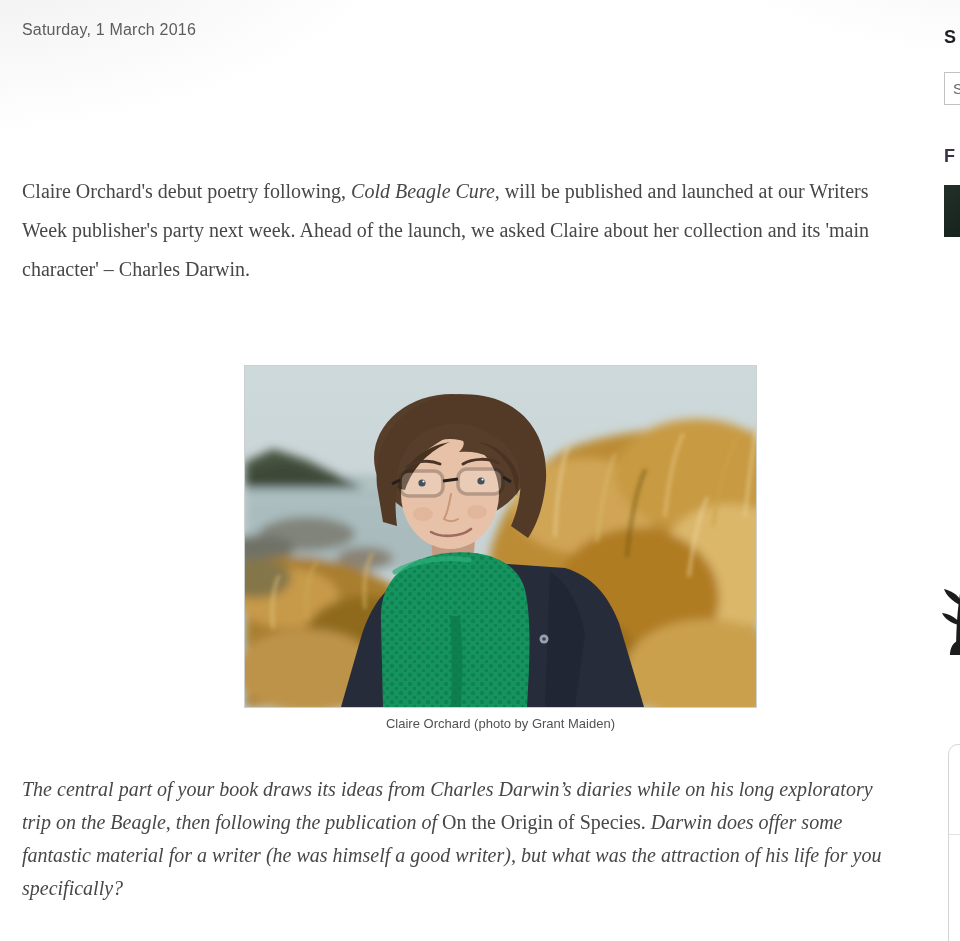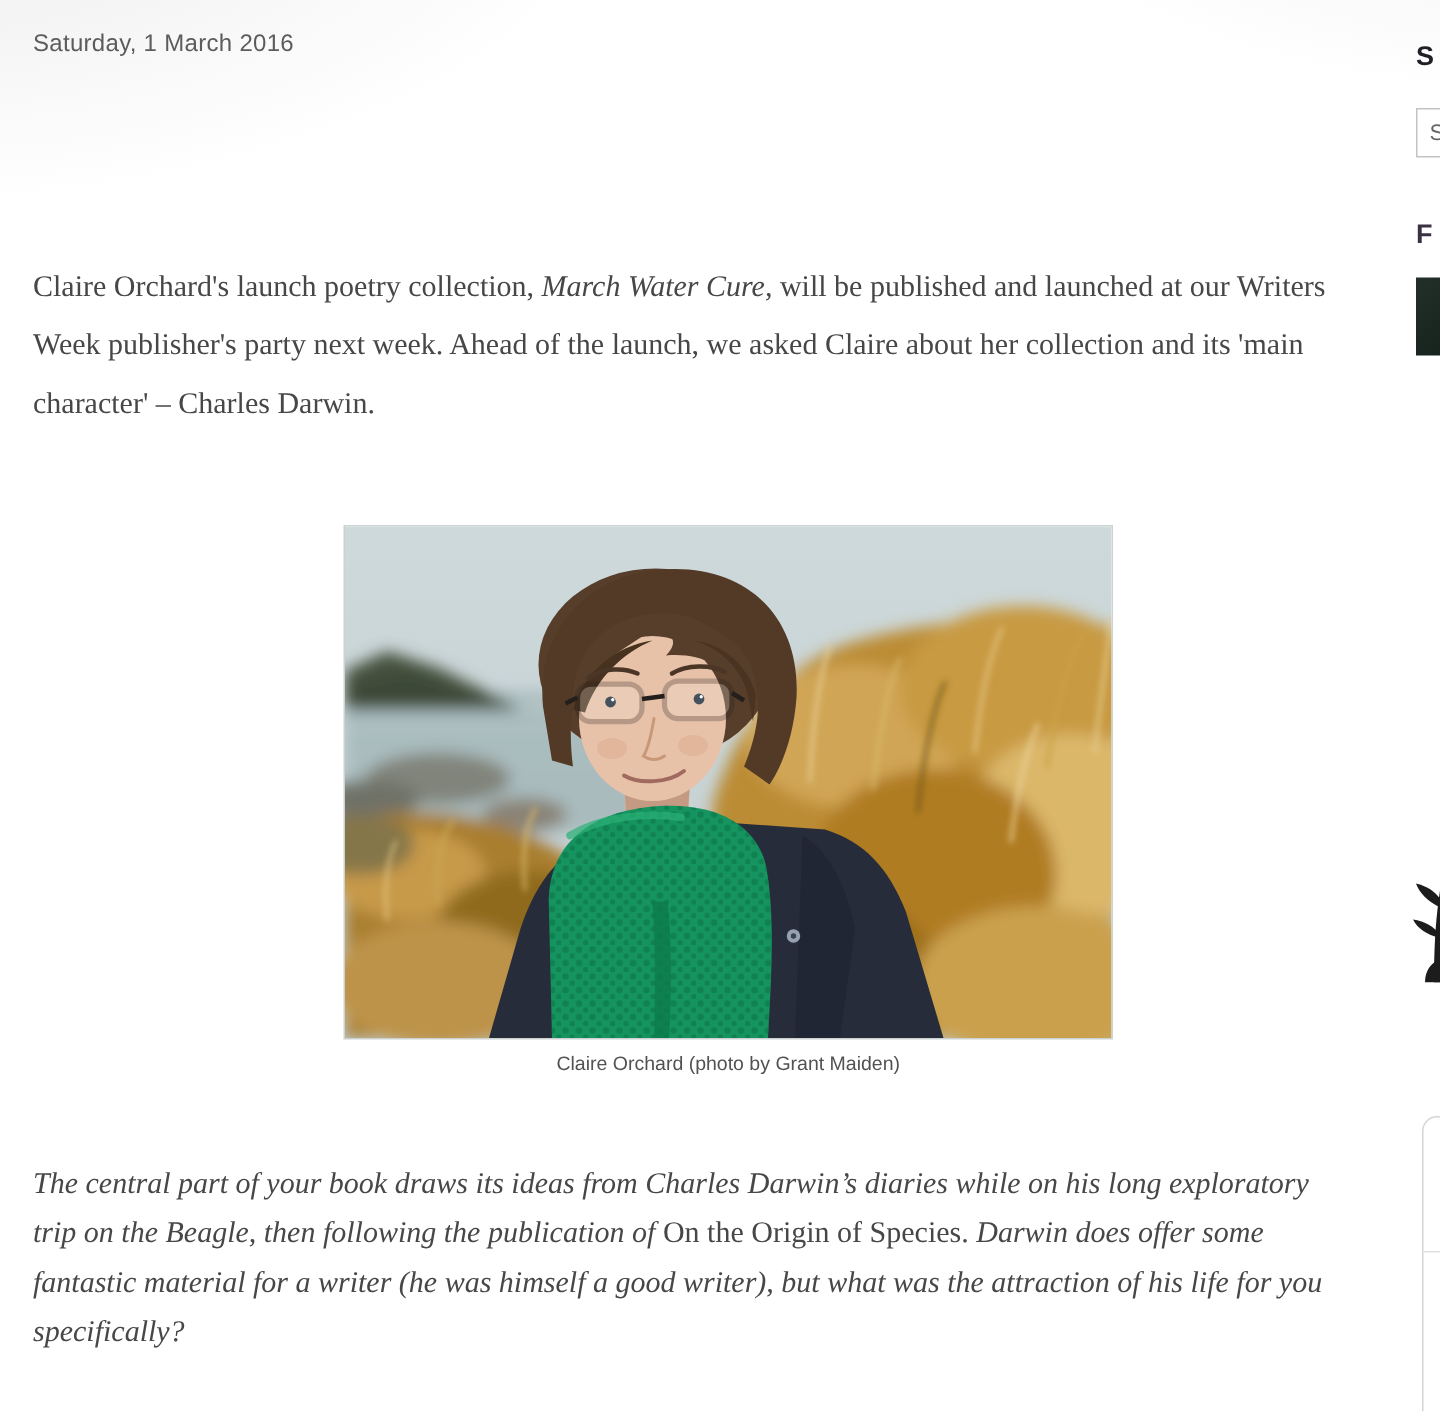--- a/index.html
+++ b/index.html
@@ -16,21 +16,21 @@
   #post-title{left:22px;top:81px;font-size:19.5px;font-weight:bold;color:#3a3a3a;margin:0;}
   .body-text{
     left:22px;width:872px;margin:0;
     font-family:"Liberation Serif", serif;
     font-size:20px;line-height:39px;color:#474747;
   }
   #post-intro{top:172px;}
   #interview-question{top:773px;font-style:italic;line-height:33px;}
   #interview-question .roman{font-style:normal;}
   em{font-style:italic;}
-  figure{margin:0;padding-left:36px;}
+  figure{margin:15px;padding-left:36px;}
   #post-figure{left:194px;top:351px;width:511px;}
   #post-photo{display:block;width:511px;height:341px;outline:1px solid #ccd2d0;}
   #photo-caption{
     display:block;width:511px;margin-top:9px;text-align:center;
     font-size:13px;color:#525252;
   }
   
   #search-heading{left:944px;top:27px;font-size:18px;font-weight:bold;color:#1f1f26;white-space:nowrap;}
   #search-input{
     left:944px;top:72px;width:220px;height:33px;box-sizing:border-box;
@@ -50,21 +50,21 @@
   #widget-divider{height:89px;border-bottom:1px solid #e2e2e2;}
 </style>
 </head>
 <body>
 
 <div id="screen">
 
   <div id="post-date" class="abs">Saturday, 1 March 2016</div>
 
 
-  <p id="post-intro" class="abs body-text"><span>Claire Orchard's launch poetry collection, </span><em>March Water Cure,</em><span> will be published and launched at our Writers Week publisher's party next week. Ahead of the launch, we asked Claire about her collection and its 'main character' – Charles Darwin.</span></p>
+  <p id="post-intro" class="abs body-text"><span>Claire Orchard's debut poetry following, </span><em>Cold Beagle Cure,</em><span> will be published and launched at our Writers Week publisher's party next week. Ahead of the launch, we asked Claire about her collection and its 'main character' – Charles Darwin.</span></p>
 
   <figure id="post-figure" class="abs">
 
     <svg id="post-photo" viewBox="0 0 511 341" width="511" height="341" preserveAspectRatio="none" role="img">
       <defs>
         <linearGradient id="sky" x1="0" y1="0" x2="0" y2="1">
           <stop offset="0" stop-color="#ced9db"></stop>
             <stop offset="1" stop-color="#c2ced1"></stop>
         </linearGradient>
         <filter id="blurBg" x="-20%" y="-20%" width="140%" height="140%">

